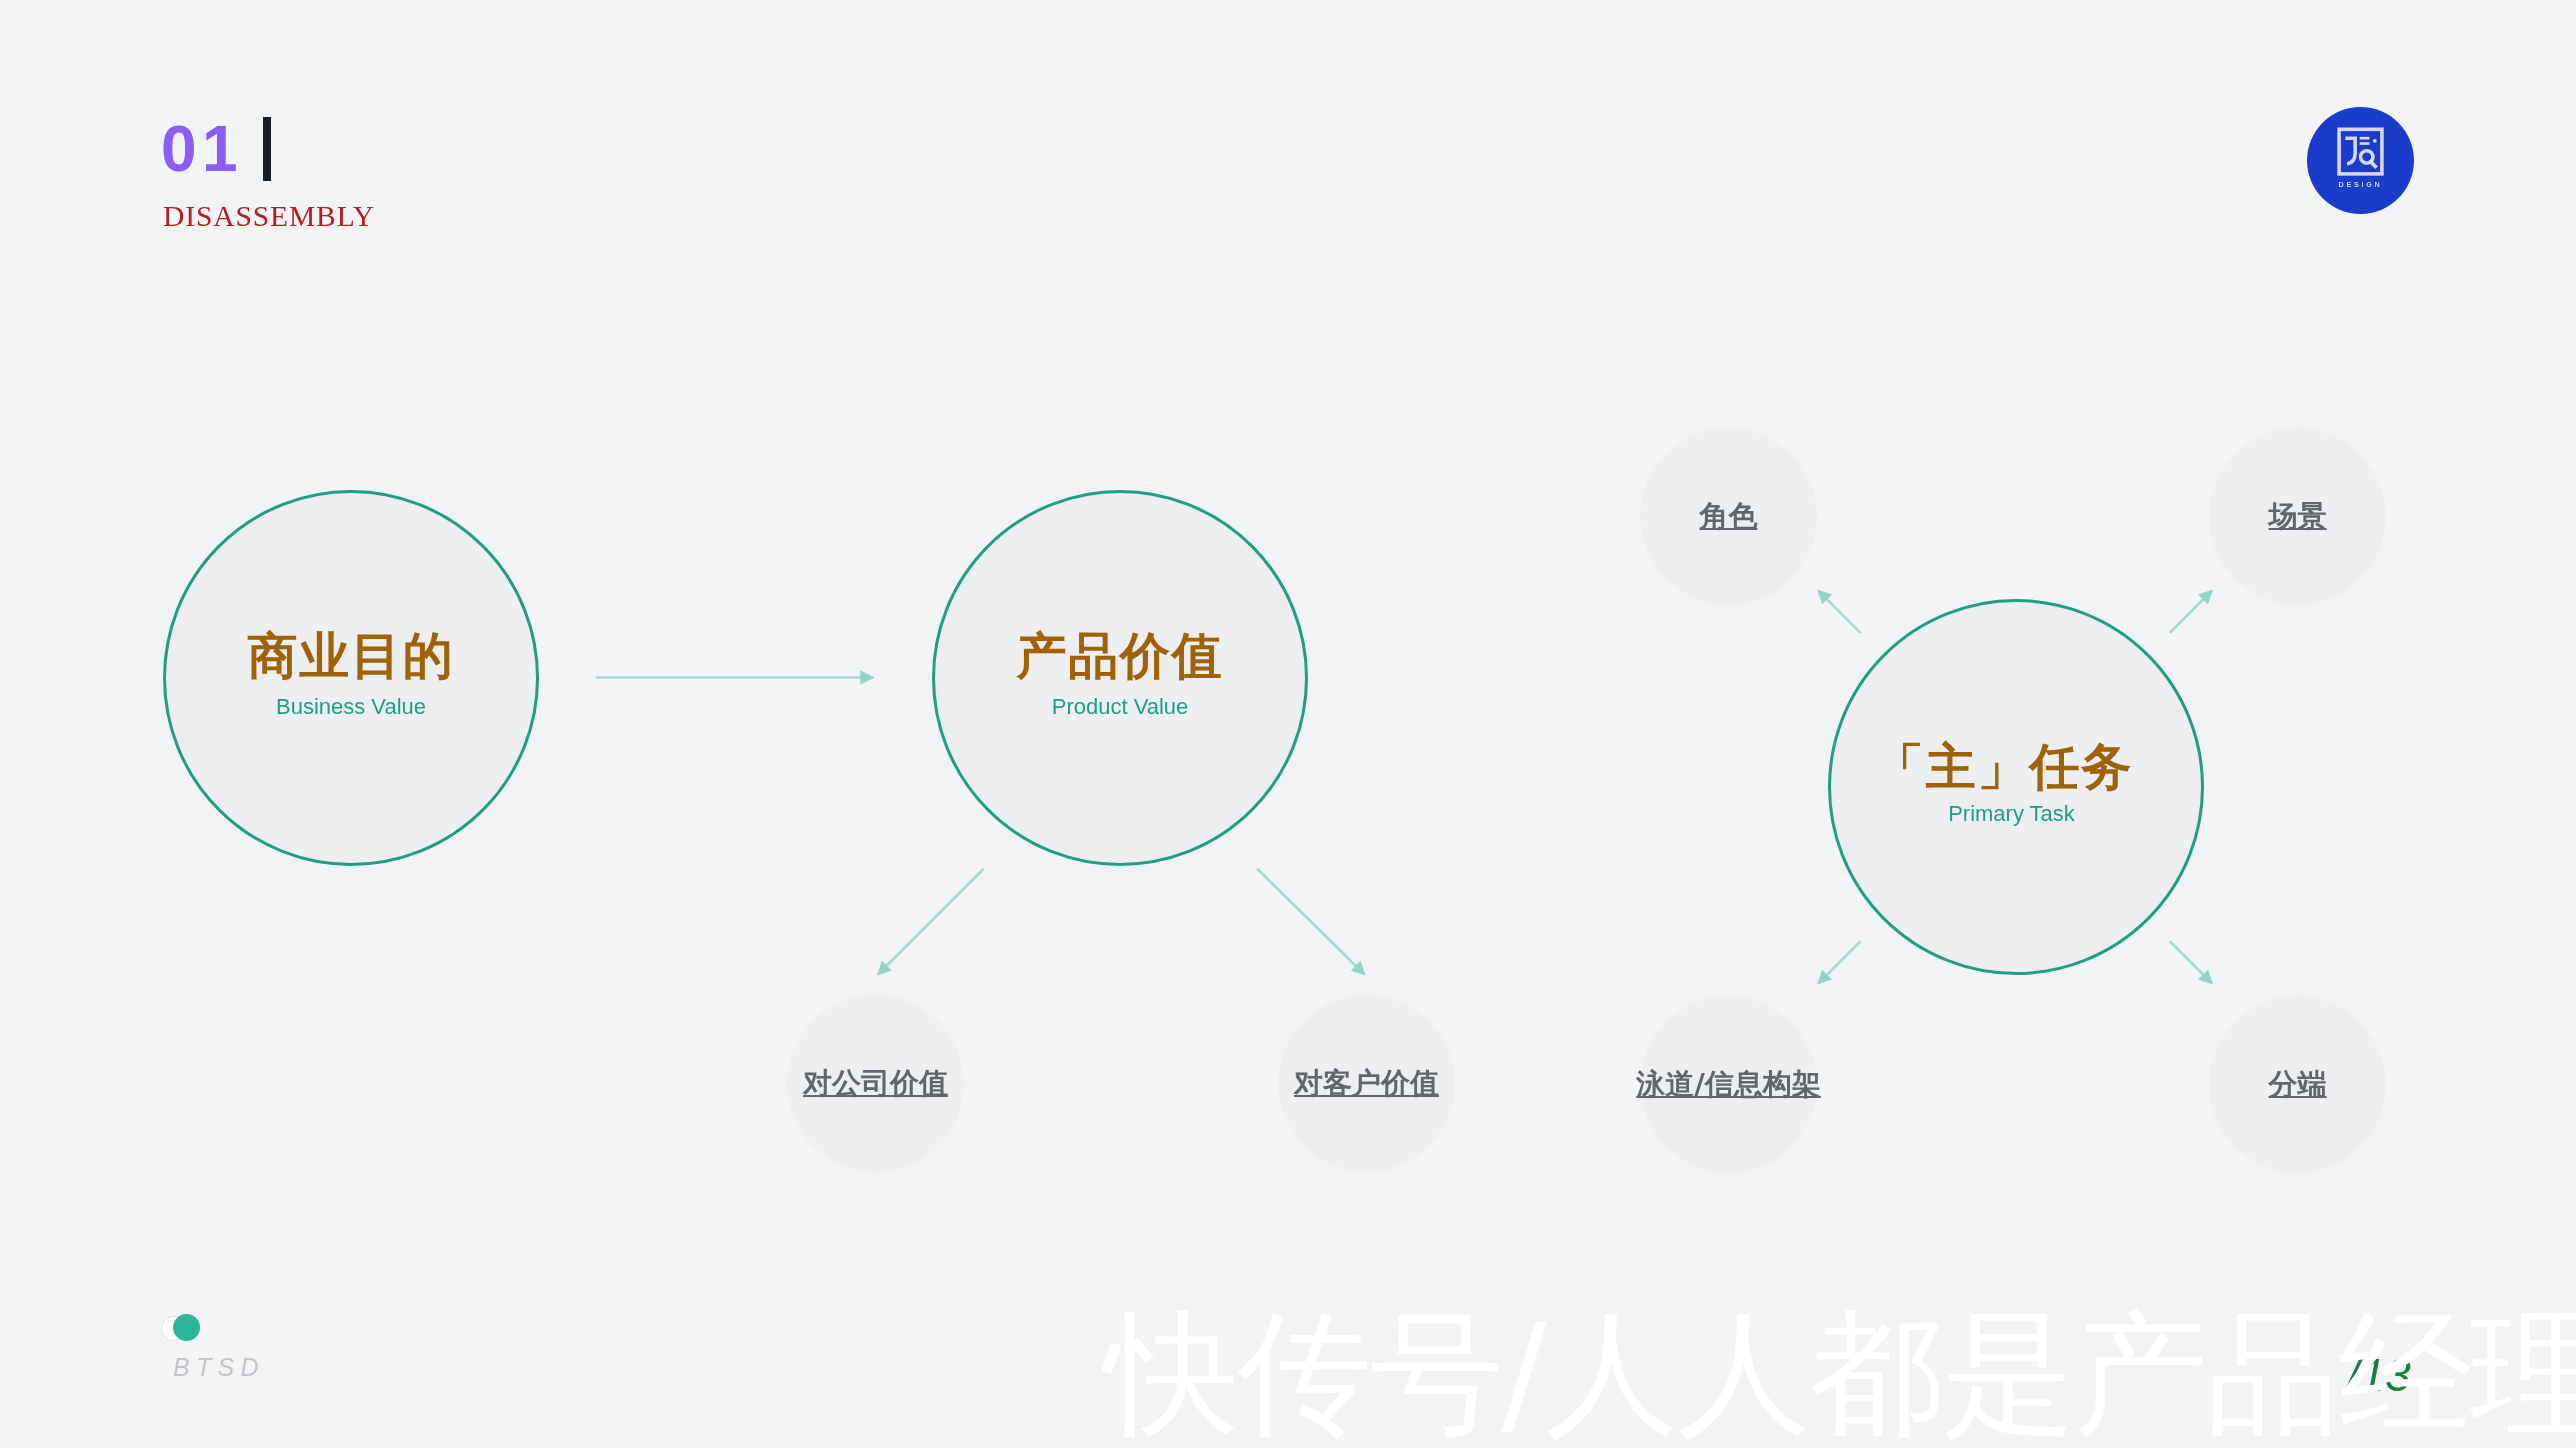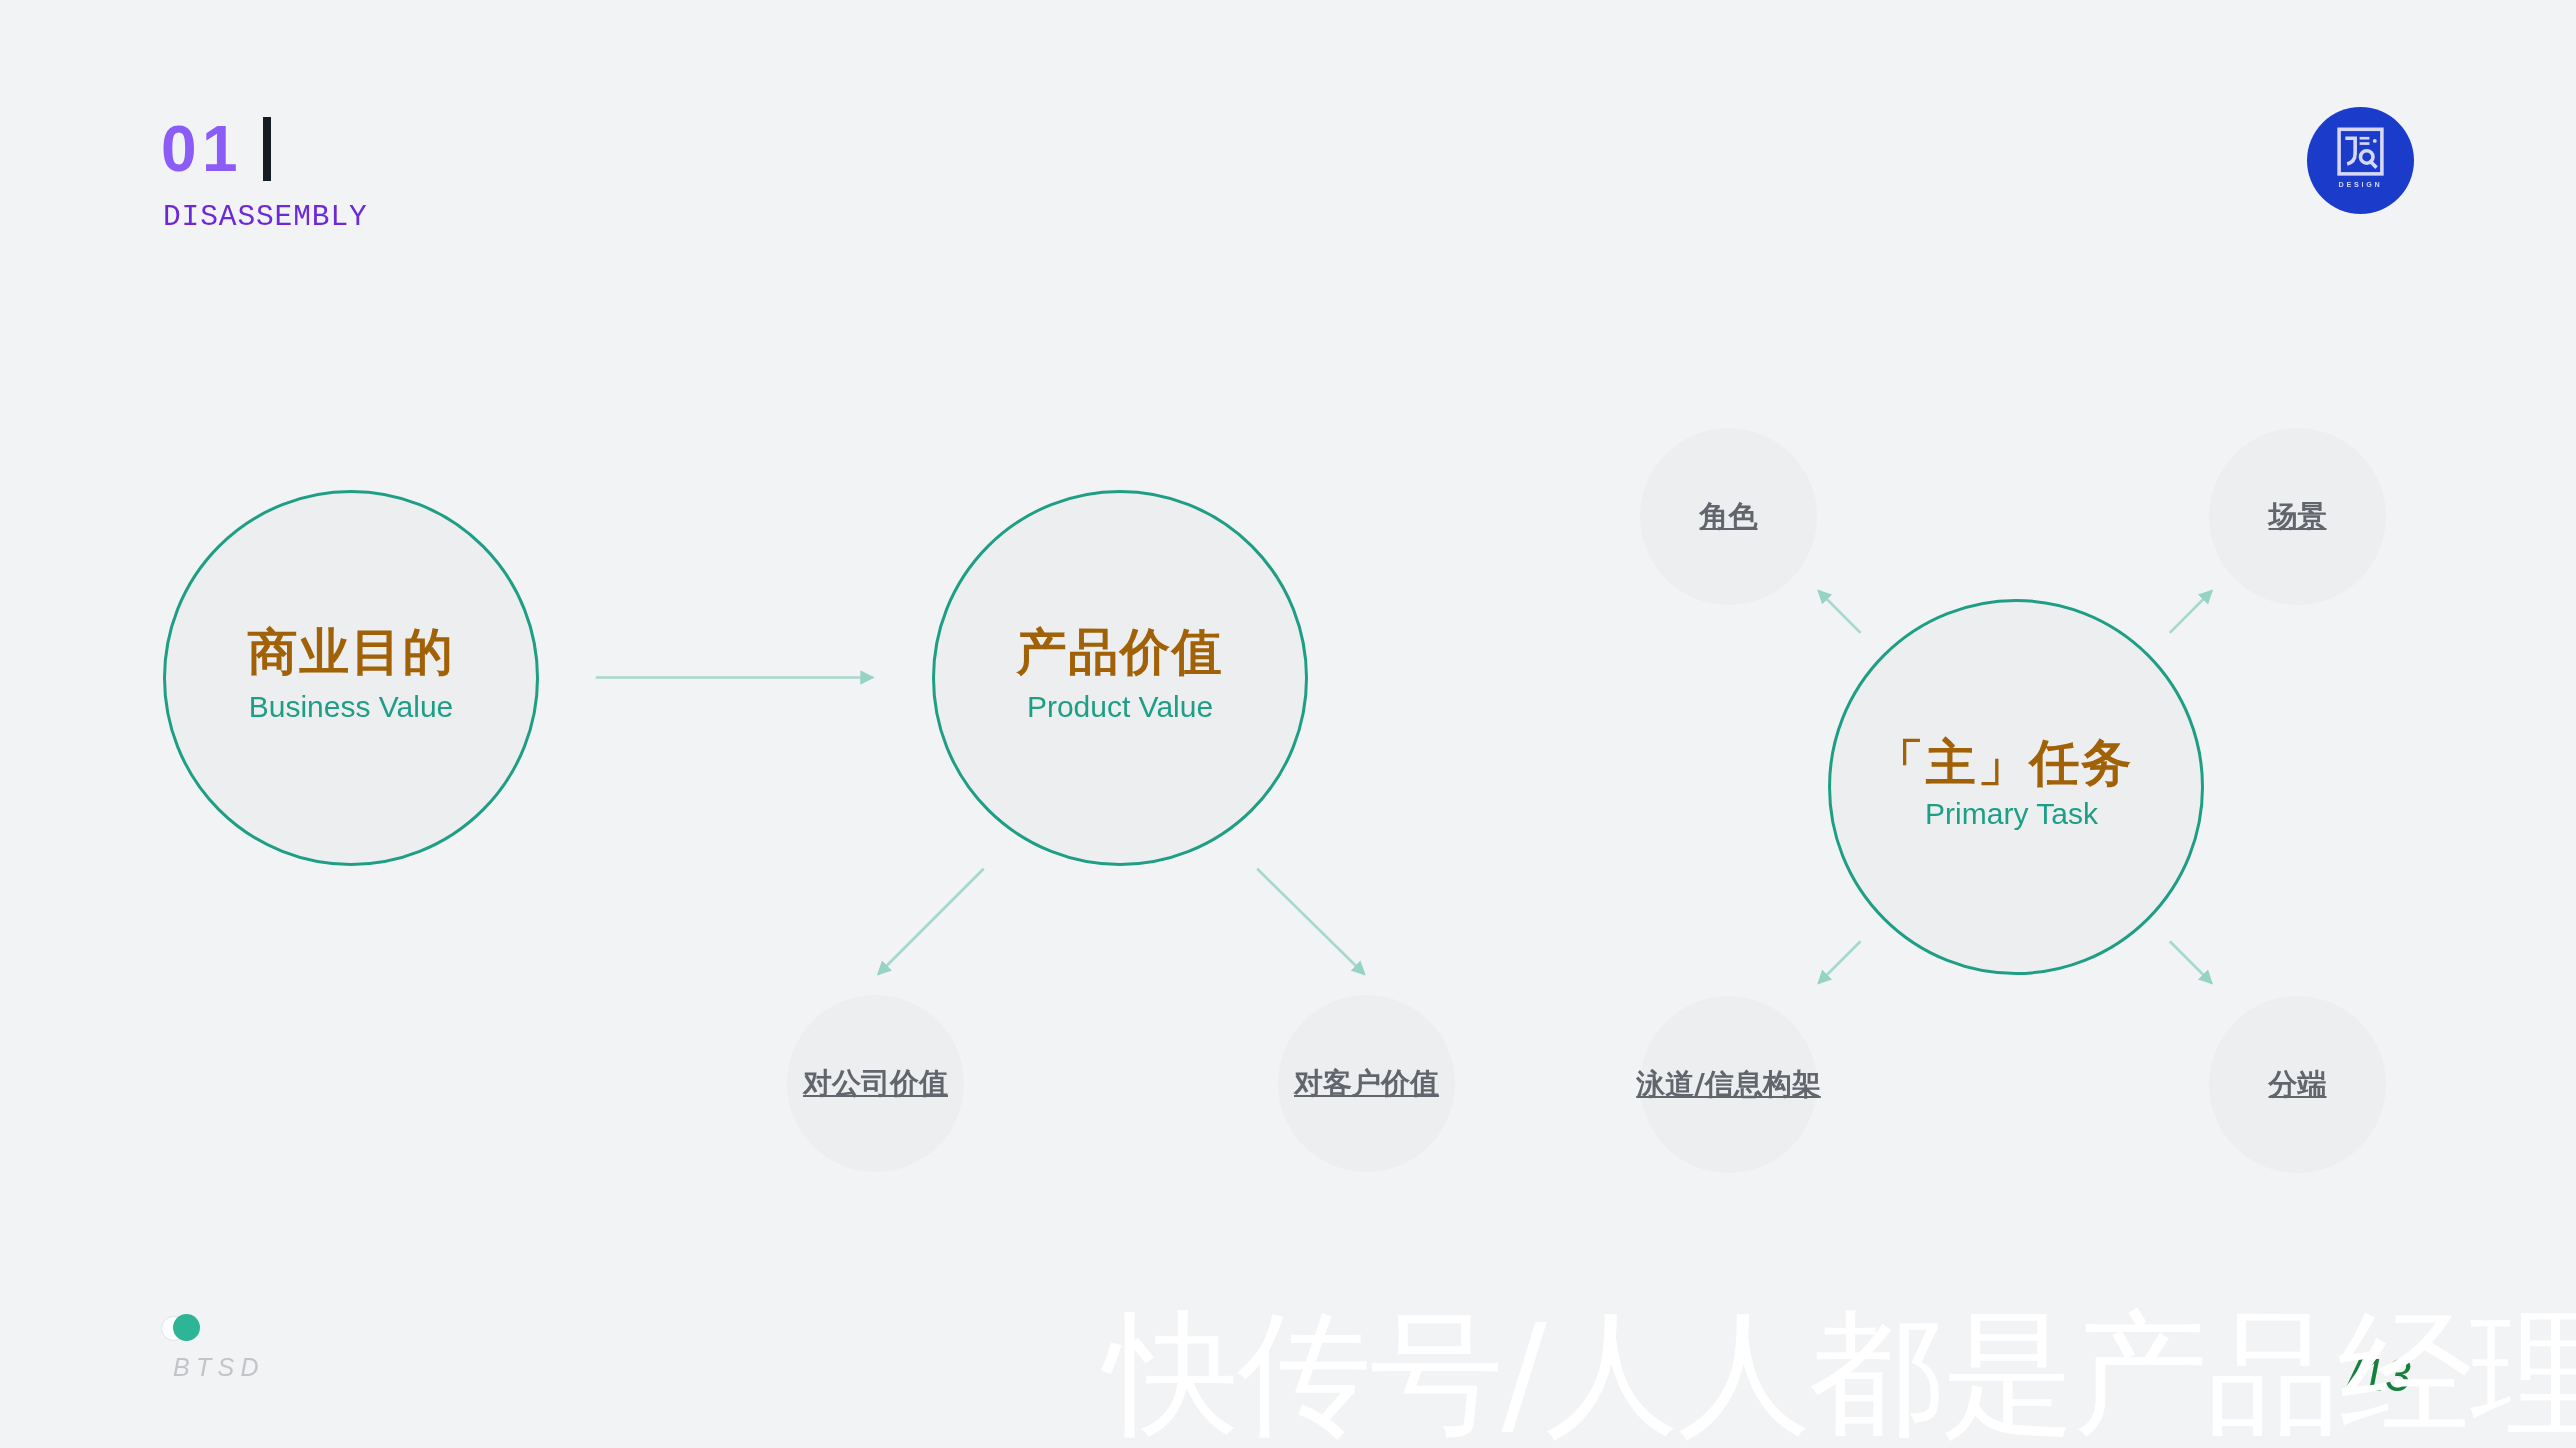--- a/index.html
+++ b/index.html
@@ -8,34 +8,34 @@
       background: #f2f3f5;
       font-family: "DejaVu Sans", "Liberation Sans", sans-serif;
     }
     .abs { position: absolute; }
 
     
     .title-row { left: 161px; top: 109px; height: 80px; display: flex; align-items: center; }
     .title-num { font-size: 64px; font-weight: bold; color: #8b5cf6; letter-spacing: 5.4px; font-family: "Liberation Sans", sans-serif; }
     .title-bar { width: 8px; height: 64px; background: #161c24; margin: 0 27px 0 19.7px; }
     .title-text { font-size: 63px; font-weight: bold; color: #161c24; letter-spacing: 7.2px; }
-    .subtitle { left: 163px; top: 200px; font-size: 29.5px; color: #6d28d9; letter-spacing: 0.9px; font-family: Liberation Mono, monospace; }
+    .subtitle { left: 163px; top: 200px; font-size: 29.5px; color: #b91c1c; letter-spacing: 0.9px; font-family: Liberation Serif, serif; }
 
     
     .logo { left: 2307px; top: 107px; width: 107px; height: 107px; border-radius: 50%; background: #1b3bcb; }
     .logo svg { position: absolute; left: 0; top: 0; }
 
     
     .main-circle {
       width: 376px; height: 376px; border-radius: 50%;
       border: 3.6px solid #1f9e86; background: #edeef0; box-sizing: border-box;
       display: flex; flex-direction: column; align-items: center; justify-content: center;
     }
     .main-title { font-size: 50px; font-weight: bold; color: #a16207; letter-spacing: 1.8px; line-height: 1; margin-top: -7.2px; }
-    .main-sub { font-size: 30px; color: #1d9e87; margin-top: 14.3px; font-family: "Liberation Sans", sans-serif; line-height: 1; }
+    .main-sub { font-size: 22px; color: #1d9e87; margin-top: 14.3px; font-family: "Liberation Sans", sans-serif; line-height: 1; }
 
     
     .child-circle {
       width: 177px; height: 177px; border-radius: 50%; background: #eceef0;
       display: flex; align-items: center; justify-content: center;
     }
     .child-label { font-size: 29px; font-weight: bold; color: #62666c; white-space: nowrap; text-decoration: underline; }
 
     
     svg.arrows { position: absolute; left: 0; top: 0; pointer-events: none; }

